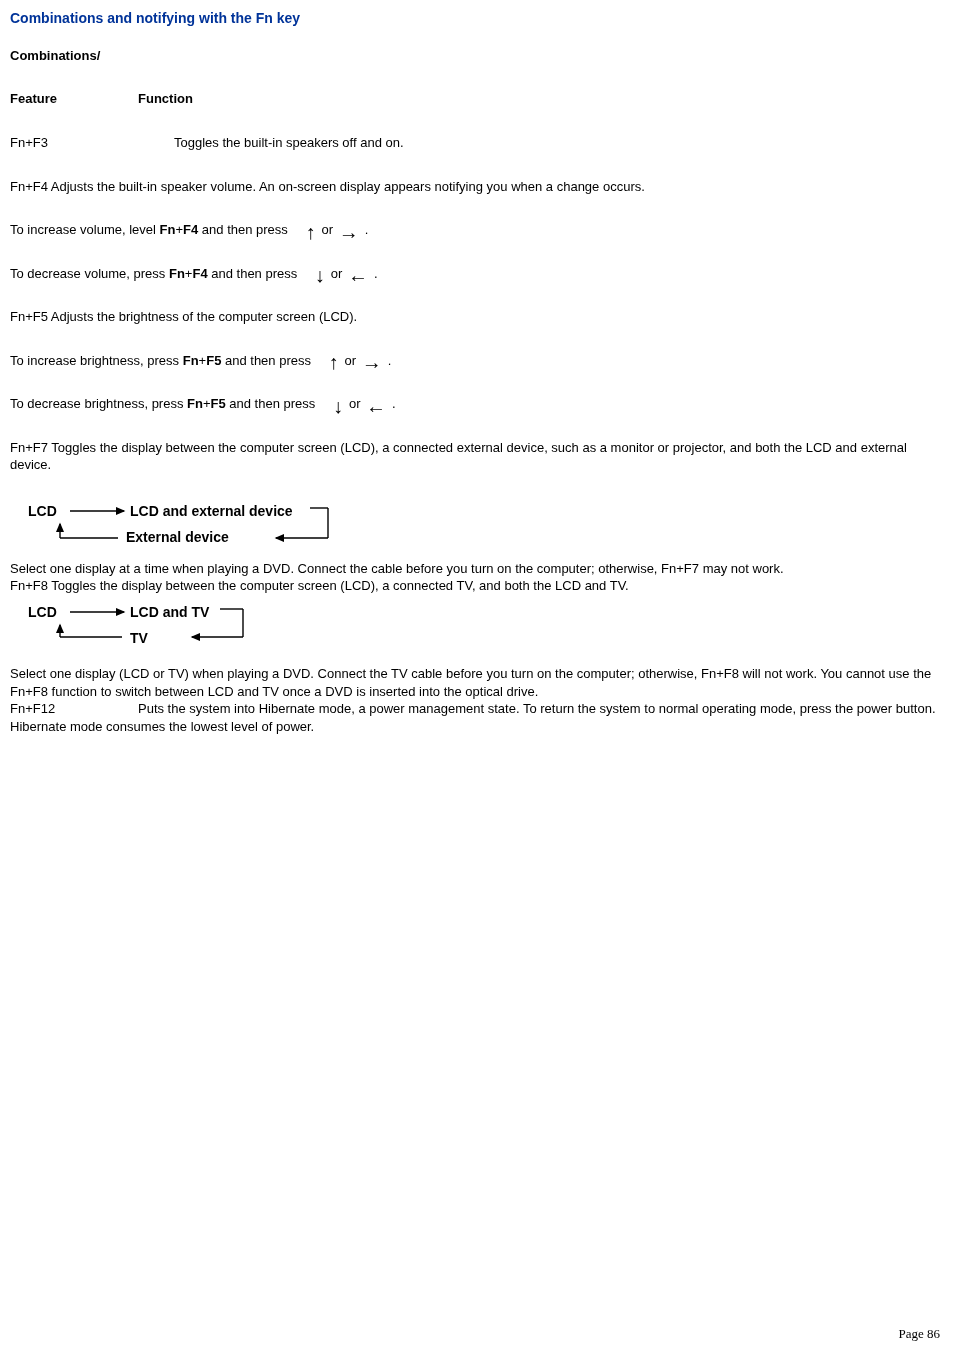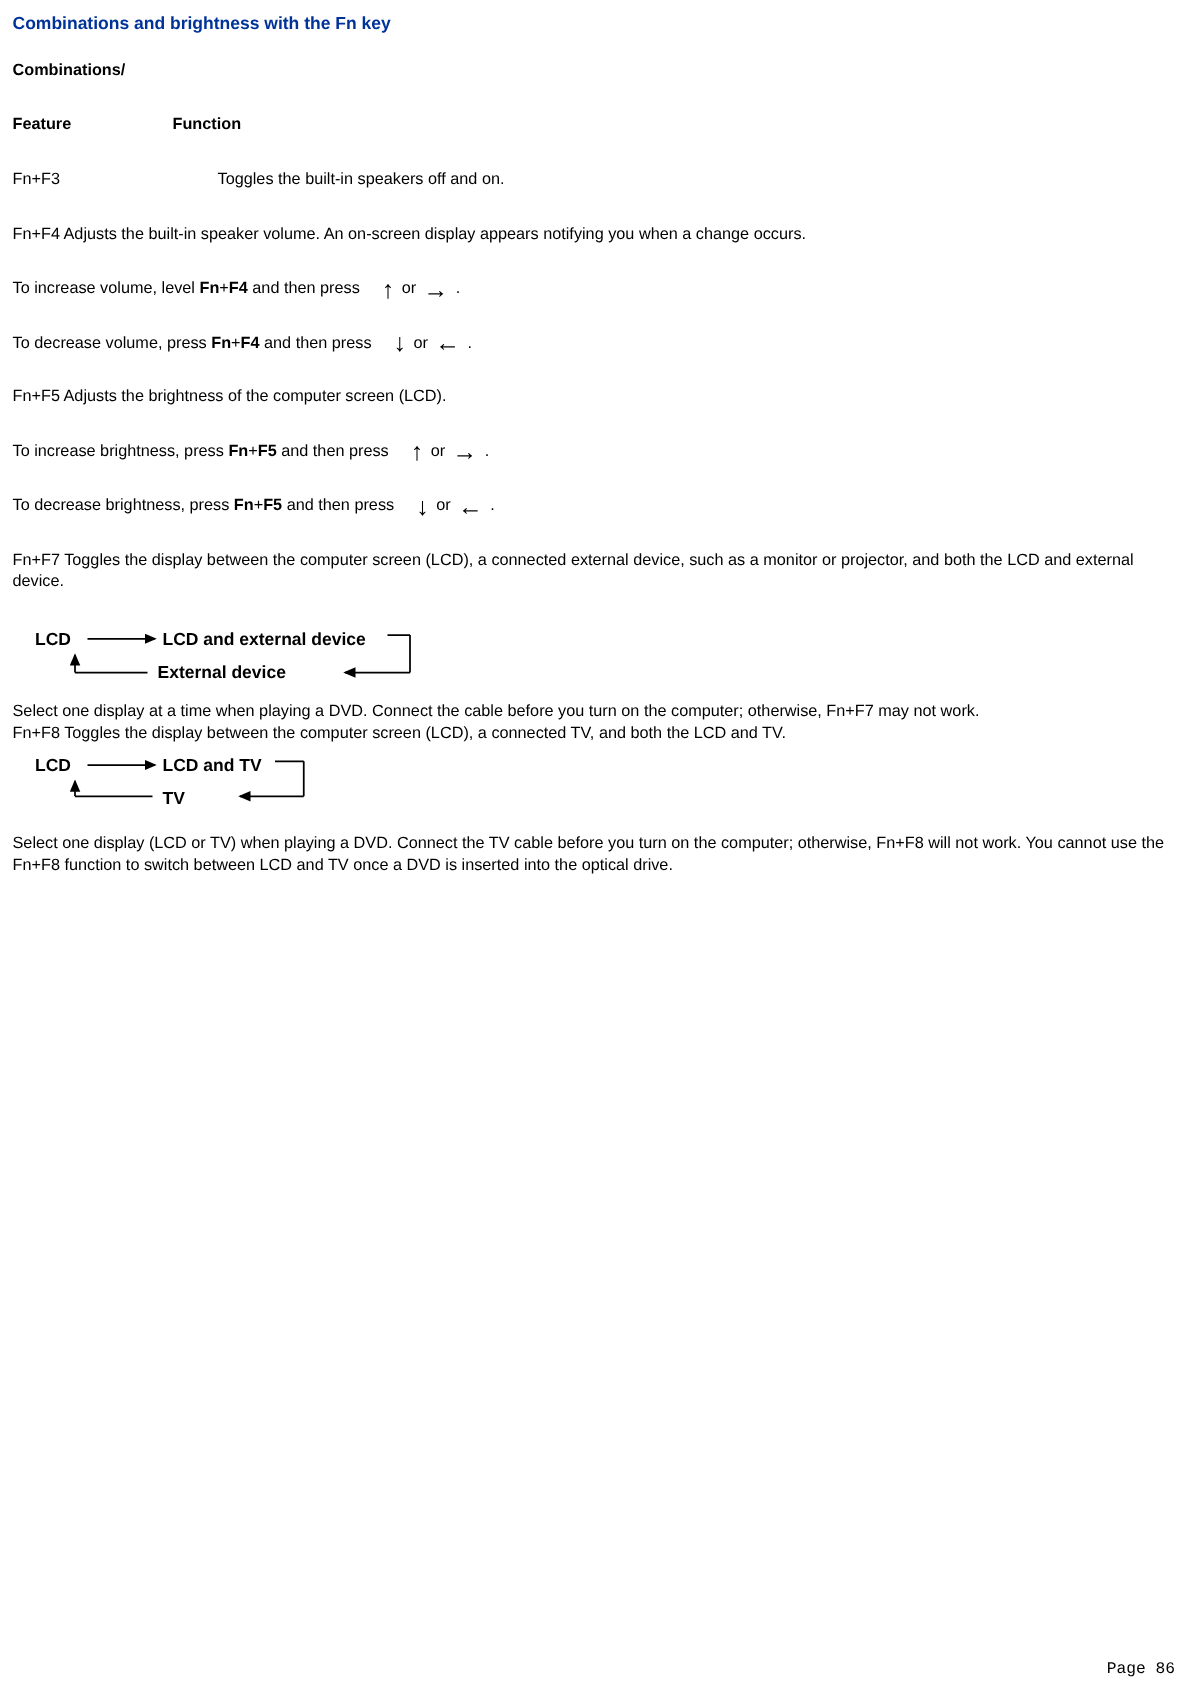--- a/index.html
+++ b/index.html
@@ -44,30 +44,30 @@
     font-size: 20px;
     position: relative;
     top: 1px;
     padding: 0 6px 0 14px;
     line-height: 14px;
   }
   .footer {
     position: absolute;
     bottom: 8px;
     right: 14px;
-    font-family: Liberation Mono, monospace;
+    font-family: Liberation Serif, serif;
     font-size: 13px;
   }
   svg.diagram { display:block; margin: 6px 0 10px 18px;}
   svg text { font-family: Arial, sans-serif; font-weight: bold; font-size: 14px; fill:#000; }
 </style>
 </head>
 <body>
 
-<div class="title">Combinations and brightness with the Fn key</div>
+<div class="title">Combinations and notifying with the Fn key</div>
 
 <div class="sub-bold">Combinations/</div>
 
 <div class="row-head">
   <div class="col1 sub-bold">Feature</div>
   <div class="col2 sub-bold">Function</div>
 </div>
 
 <div class="para" style="display:flex;">
   <div class="col1">Fn+F3</div>
@@ -128,15 +128,18 @@
   <line x1="192" y1="8" x2="215" y2="8" stroke="#000" stroke-width="1.4"></line>
   <line x1="215" y1="8" x2="215" y2="36" stroke="#000" stroke-width="1.4"></line>
   <line x1="215" y1="36" x2="164" y2="36" stroke="#000" stroke-width="1.4" marker-end="url(#ah2)"></line>
   <text x="102" y="42">TV</text>
   <line x1="94" y1="36" x2="32" y2="36" stroke="#000" stroke-width="1.4"></line>
   <line x1="32" y1="36" x2="32" y2="24" stroke="#000" stroke-width="1.4" marker-end="url(#ah2)"></line>
 </svg>
 
 <div style="line-height:1.35; margin-top:14px;">
   <div>Select one display (LCD or TV) when playing a DVD. Connect the TV cable before you turn on the computer; otherwise, Fn+F8 will not work. You cannot use the Fn+F8 function to switch between LCD and TV once a DVD is inserted into the optical drive.</div>
+  <div>
+    <span style="display:inline-block; width:128px;">Fn+F12</span><span>Puts the system into Hibernate mode, a power management state. To return the system to normal operating mode, press the power button. Hibernate mode consumes the lowest level of power.</span>
+  </div>
 </div>
 
 <div class="footer">Page  86</div>
 
 </body></html>

